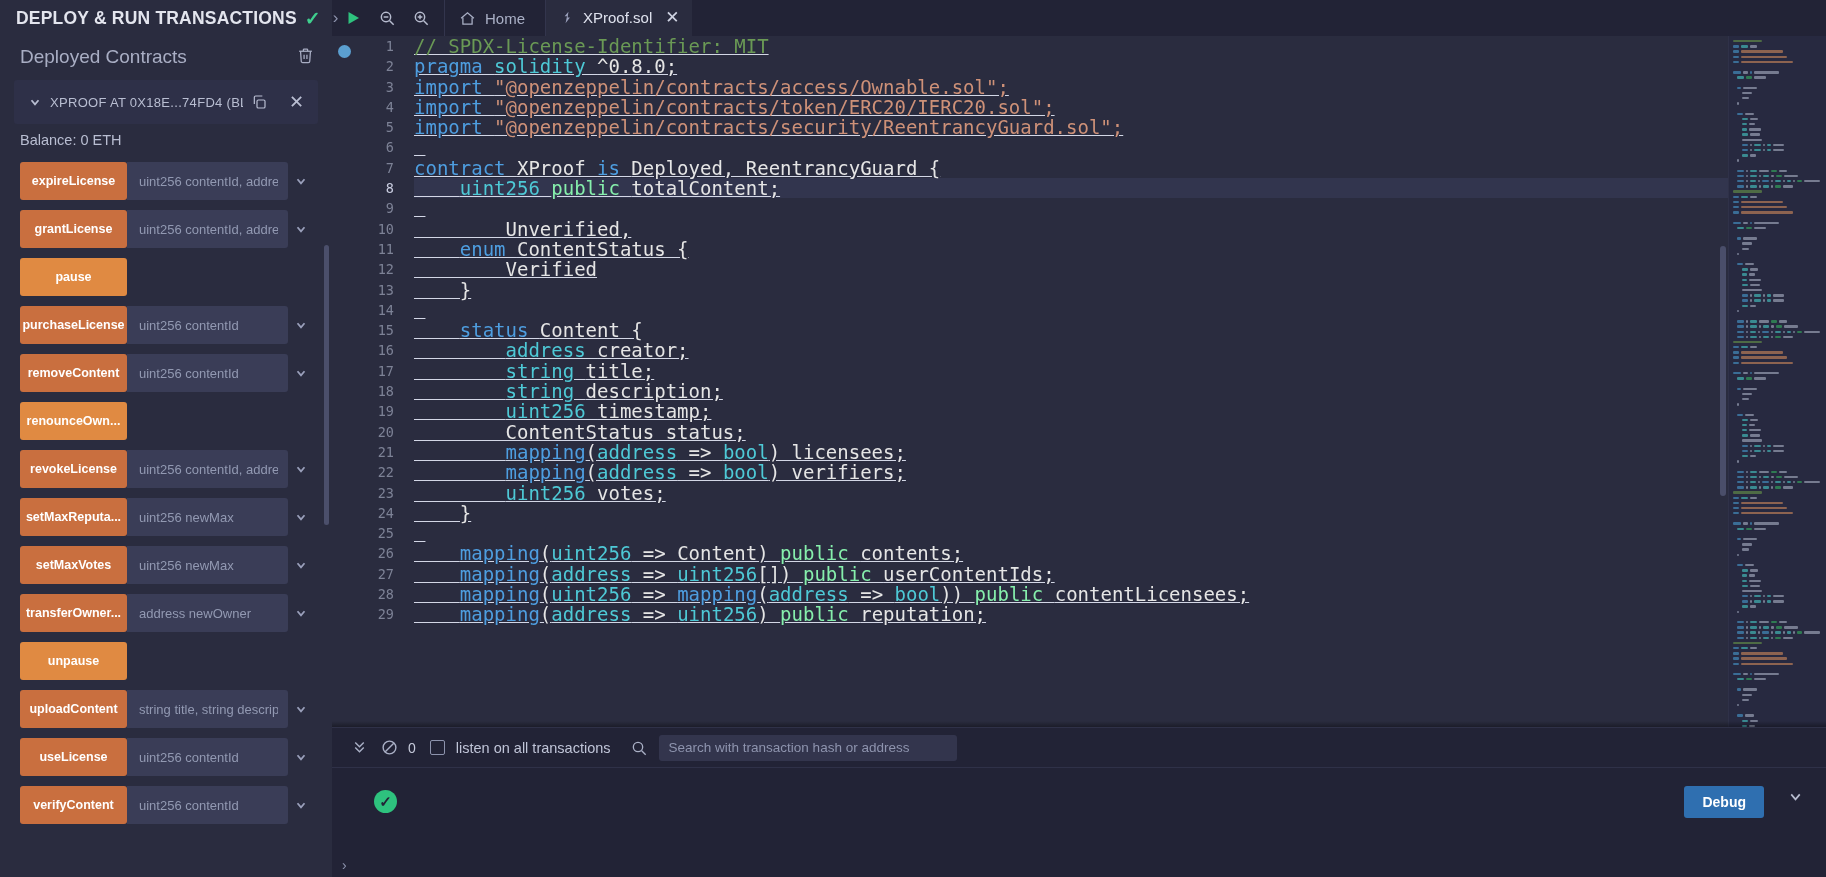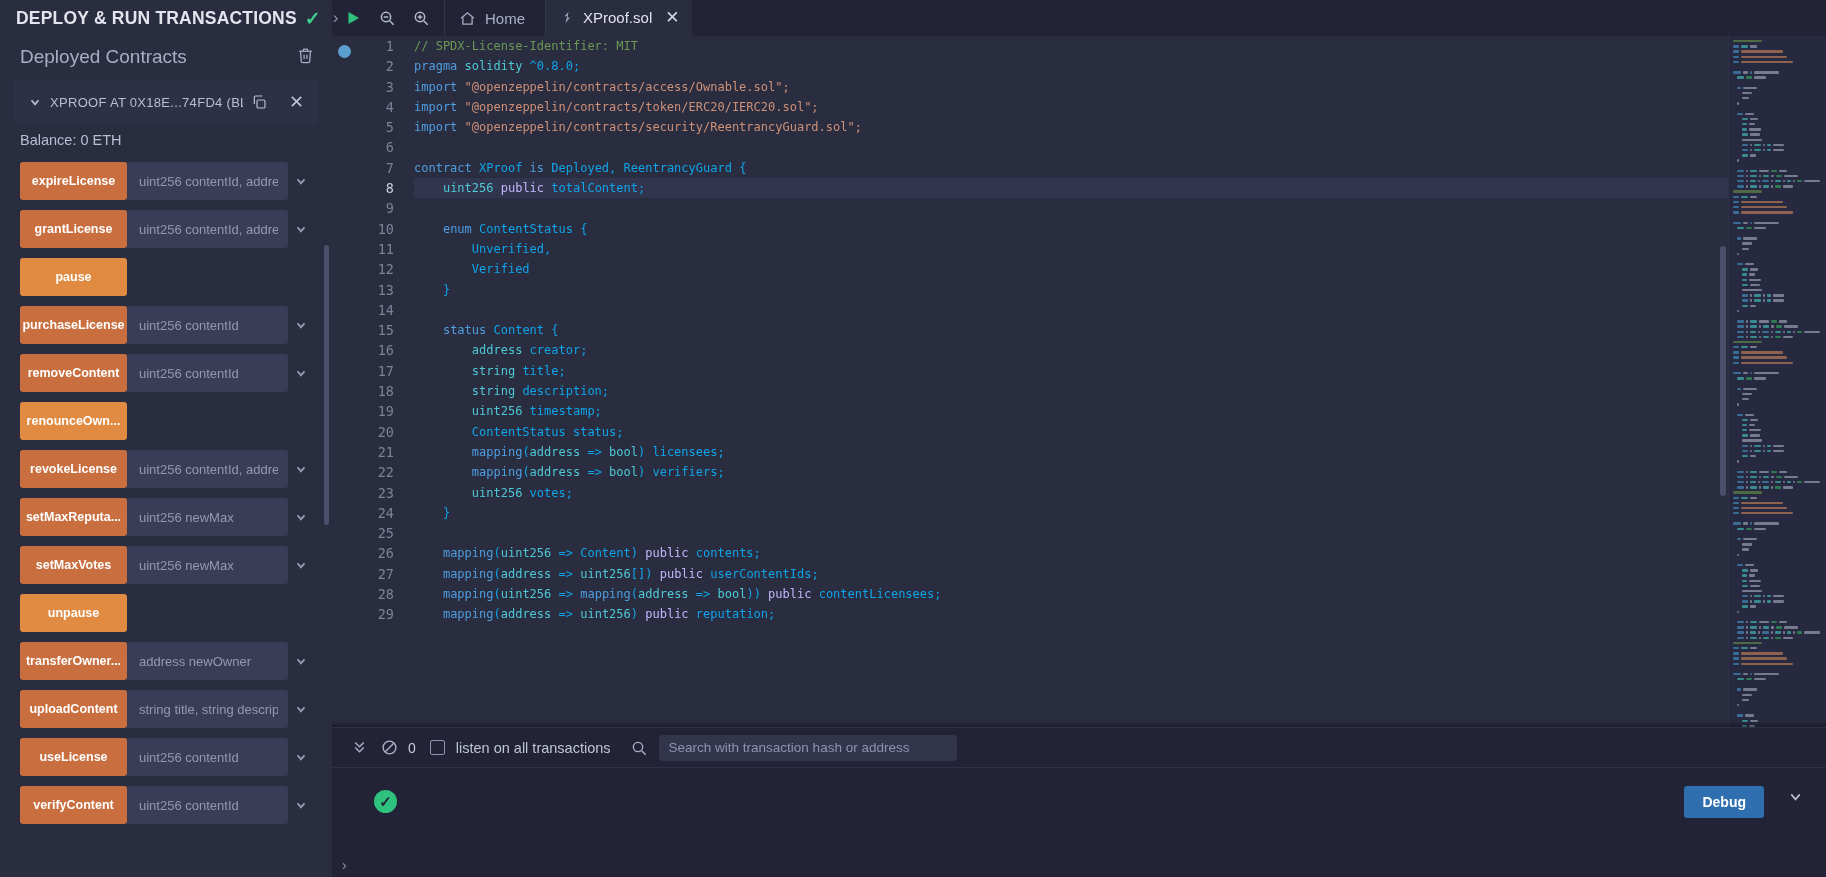--- a/index.html
+++ b/index.html
@@ -162,30 +162,31 @@
     font-size: 13.5px; color: #7d8296;
   }
   .lnum.active { color: #c9cde0; }
   #code-area {
     flex: 1; position: relative; min-width: 0;
     overflow: hidden; padding-left: 12px;
   }
   .cline {
     height: 20.3px; line-height: 20.3px;
     font-family: "DejaVu Sans Mono", monospace;
-    font-size: 12px; white-space: pre;
+    font-size: 19px; white-space: pre;
     color: #d3d7e6;
+    text-decoration: underline;
   }
   .cline.hl { background: #32354e; }
   .tk-com  { color: #6a9955; }
   .tk-key  { color: #4e9ee0; }
   .tk-type { color: #4ec9d6; }
   .tk-str  { color: #ce9178; }
-  .tk-pub  { color: #c4b5fd; }
-  .tk-pln  { color: #0ea5e9; }
+  .tk-pub  { color: #86efac; }
+  .tk-pln  { color: #e5e5e5; }
 
   
   #minimap {
     position: absolute; right: 0; top: 0;
     width: 98px; height: 100%;
     background: #272940; overflow: hidden;
     border-left: 1px solid #2f3148;
   }
   #minimap-inner { padding: 4px 6px 0 4px; }
   .mm-line { height: 4px; margin-bottom: 1.2px; display: flex; gap: 2px; }
@@ -376,31 +377,31 @@
         <div class="fn-row">
           <button class="fn-btn transact">setMaxVotes</button>
           <input class="fn-input" placeholder="uint256 newMax" style="">
           <span class="fn-caret">
             <svg width="14" height="14" viewBox="0 0 24 24" fill="none" stroke="currentColor" stroke-width="3">
               <polyline points="6 9 12 16 18 9"></polyline>
             </svg>
           </span>
         </div>
         <div class="fn-row">
-          <button class="fn-btn notrans">unpause</button>
-          <span class="fn-spacer"></span>
-        </div>
-        <div class="fn-row">
           <button class="fn-btn transact">transferOwner...</button>
           <input class="fn-input" placeholder="address newOwner" style="">
           <span class="fn-caret">
             <svg width="14" height="14" viewBox="0 0 24 24" fill="none" stroke="currentColor" stroke-width="3">
               <polyline points="6 9 12 16 18 9"></polyline>
             </svg>
           </span>
+        </div>
+        <div class="fn-row">
+          <button class="fn-btn notrans">unpause</button>
+          <span class="fn-spacer"></span>
         </div>
         <div class="fn-row">
           <button class="fn-btn transact">uploadContent</button>
           <input class="fn-input" placeholder="string title, string descriptio" style="">
           <span class="fn-caret">
             <svg width="14" height="14" viewBox="0 0 24 24" fill="none" stroke="currentColor" stroke-width="3">
               <polyline points="6 9 12 16 18 9"></polyline>
             </svg>
           </span>
         </div>
@@ -512,22 +513,22 @@
     <div id="code-area">
         <div class="cline"><span class="tk-com">// SPDX-License-Identifier: MIT</span></div>
         <div class="cline"><span class="tk-key">pragma </span><span class="tk-type">solidity </span><span class="tk-pln">^0.8.0;</span></div>
         <div class="cline"><span class="tk-key">import </span><span class="tk-str">"@openzeppelin/contracts/access/Ownable.sol";</span></div>
         <div class="cline"><span class="tk-key">import </span><span class="tk-str">"@openzeppelin/contracts/token/ERC20/IERC20.sol";</span></div>
         <div class="cline"><span class="tk-key">import </span><span class="tk-str">"@openzeppelin/contracts/security/ReentrancyGuard.sol";</span></div>
         <div class="cline">&nbsp;</div>
         <div class="cline"><span class="tk-key">contract </span><span class="tk-pln">XProof </span><span class="tk-key">is </span><span class="tk-pln">Deployed, ReentrancyGuard {</span></div>
         <div class="cline hl"><span class="tk-pln">    </span><span class="tk-type">uint256 </span><span class="tk-pub">public </span><span class="tk-pln">totalContent;</span></div>
         <div class="cline">&nbsp;</div>
+        <div class="cline"><span class="tk-pln">        Unverified,</span></div>
         <div class="cline"><span class="tk-pln">    </span><span class="tk-key">enum </span><span class="tk-pln">ContentStatus {</span></div>
-        <div class="cline"><span class="tk-pln">        Unverified,</span></div>
         <div class="cline"><span class="tk-pln">        Verified</span></div>
         <div class="cline"><span class="tk-pln">    }</span></div>
         <div class="cline">&nbsp;</div>
         <div class="cline"><span class="tk-pln">    </span><span class="tk-key">status </span><span class="tk-pln">Content {</span></div>
         <div class="cline"><span class="tk-pln">        </span><span class="tk-type">address </span><span class="tk-pln">creator;</span></div>
         <div class="cline"><span class="tk-pln">        </span><span class="tk-type">string </span><span class="tk-pln">title;</span></div>
         <div class="cline"><span class="tk-pln">        </span><span class="tk-type">string </span><span class="tk-pln">description;</span></div>
         <div class="cline"><span class="tk-pln">        </span><span class="tk-type">uint256 </span><span class="tk-pln">timestamp;</span></div>
         <div class="cline"><span class="tk-pln">        ContentStatus status;</span></div>
         <div class="cline"><span class="tk-pln">        </span><span class="tk-key">mapping</span><span class="tk-pln">(</span><span class="tk-type">address</span><span class="tk-pln"> =&gt; </span><span class="tk-type">bool</span><span class="tk-pln">) licensees;</span></div>

